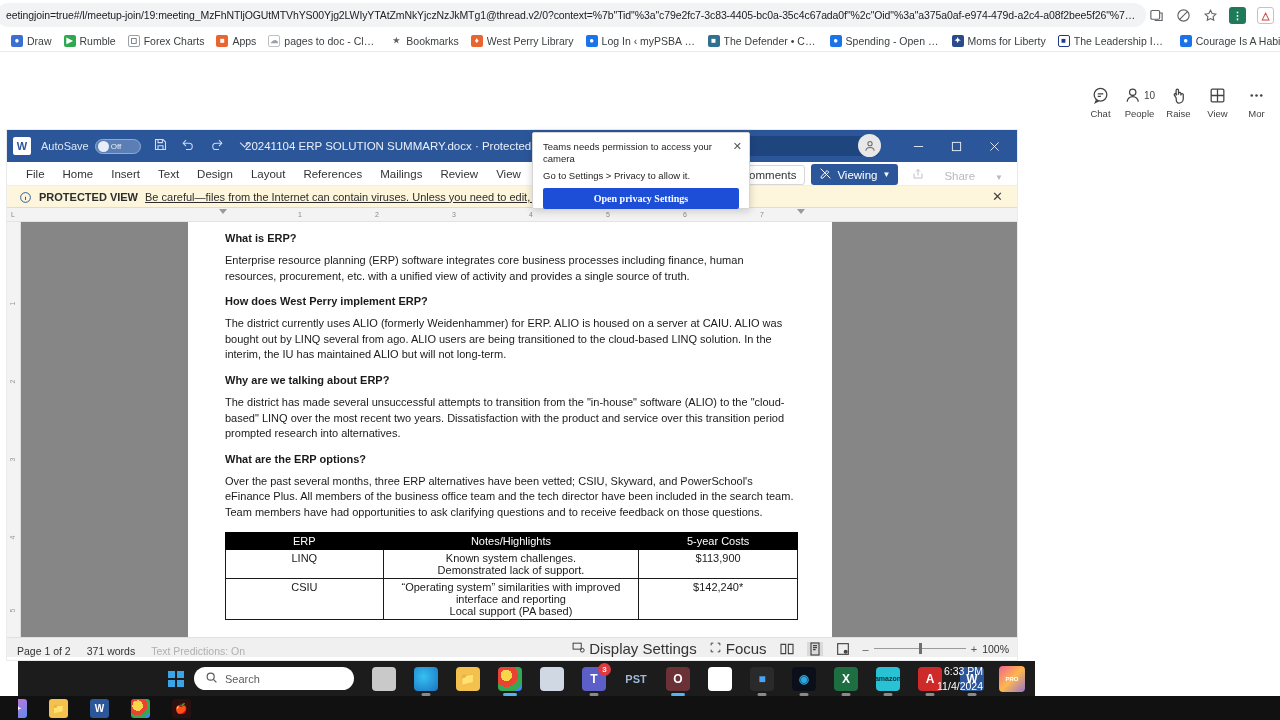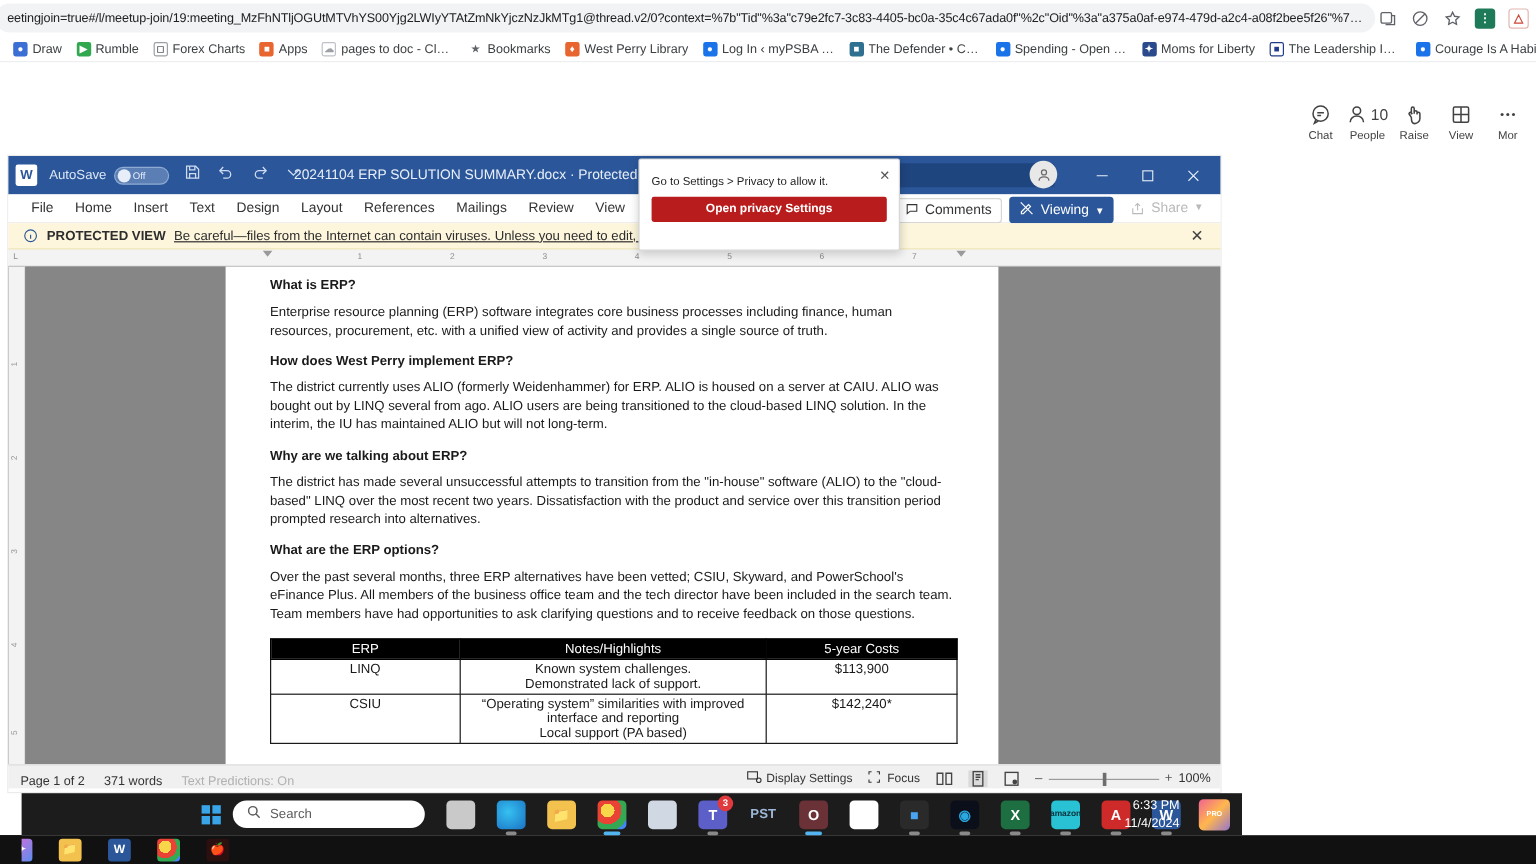--- a/index.html
+++ b/index.html
@@ -62,21 +62,21 @@
   .teams-toolbar {
     position: absolute; top: 32px; right: 4px;
     display: flex; align-items: flex-start; gap: 0px;
   }
   .tt-item {
     width: 39px; display: flex; flex-direction: column; align-items: center;
     gap: 2px; color: #424242;
   }
   .tt-ico { height: 22px; display: flex; align-items: center; justify-content: center; position: relative; }
   .tt-ico svg { width: 19px; height: 19px; }
-  .tt-badge { font-size: 13px; color: #424242; margin-left: 1px; }
+  .tt-badge { font-size: 10px; color: #424242; margin-left: 1px; }
   .tt-label { font-size: 9.5px; color: #424242; }
 
   
   .word-window {
     position: absolute; left: 25px; top: 130px; width: 1010px; height: 530px;
     background: #ffffff;
     box-shadow: 0 0 0 1px rgba(0,0,0,0.08);
   }
   .word-titlebar {
     height: 32px; background: #2b579a; display: flex; align-items: center;
@@ -124,21 +124,21 @@
     display: flex; align-items: center; gap: 5px; font-size: 11.5px; color: #333;
     padding: 2px 8px; border: 1px solid #d6d6d6; border-radius: 3px; background: #fff;
   }
   .btn-comments svg { width: 12px; height: 12px; }
   .btn-viewing {
     display: flex; align-items: center; gap: 5px; font-size: 11.5px; color: #ffffff;
     padding: 3px 8px; border-radius: 3px; background: #2b579a; white-space: nowrap;
   }
   .btn-viewing svg { width: 13px; height: 13px; }
   .btn-share {
-    display: flex; align-items: flex-start; gap: 5px; font-size: 11.5px; color: #b9b9b9;
+    display: flex; align-items: flex-end; gap: 20px; font-size: 11.5px; color: #b9b9b9;
     padding: 3px 8px; border-radius: 3px; white-space: nowrap;
   }
   .btn-share svg { width: 12px; height: 12px; }
   .caret { font-size: 8px; }
 
   .protected-bar {
     height: 22px; background: #fdf6dd; border-bottom: 1px solid #e8dfae;
     display: flex; align-items: center; padding-left: 12px; gap: 7px; position: relative;
   }
   .pv-icon { width: 13px; height: 13px; color: #2b579a; }
@@ -183,44 +183,44 @@
   .td-notes { width: 256px; }
   .td-cost { width: 159px; }
 
   .word-statusbar {
     height: 20px; background: #f0f0f0; display: flex; align-items: flex-end;
     padding-left: 10px; gap: 16px; position: relative; border-top: 1px solid #e0e0e0;
   }
   .sb-text { font-size: 10.5px; color: #333; white-space: nowrap; }
   .sb-dim { font-size: 10.5px; color: #b0b0b0; white-space: nowrap; }
   .sb-right { position: absolute; right: 8px; display: flex; align-items: center; gap: 12px; }
-  .sb-item { display: flex; align-items: center; gap: 4px; font-size: 10px; color: #333; }
+  .sb-item { display: flex; align-items: center; gap: 4px; font-size: 15px; color: #333; }
   .sb-item svg { width: 13px; height: 13px; }
   .view-btn { width: 16px; height: 14px; display: flex; align-items: center; justify-content: center; color: #444; }
   .view-btn.active { background: #dadada; }
   .zoom-wrap { display: flex; align-items: center; gap: 5px; }
   .zoom-slider { position: relative; width: 92px; height: 12px; display: flex; align-items: center; }
   .zoom-track { width: 92px; height: 1px; background: #9a9a9a; }
   .zoom-thumb { position: absolute; left: 45px; width: 3px; height: 11px; background: #6e6e6e; }
   .zoom-sign { font-size: 11px; color: #555; }
 
   
   .perm-popup {
     position: absolute; left: 532px; top: 132px; width: 218px; height: 77px;
     background: #ffffff; border: 1px solid #d6d6d6; border-radius: 2px;
     box-shadow: 0 2px 8px rgba(0,0,0,0.18); padding: 8px 10px 10px 10px;
     z-index: 50;
   }
   .perm-title { font-size: 9.5px; color: #242424; padding-right: 14px; line-height:1.25; }
   .perm-sub { font-size: 9.5px; color: #242424; margin-top: 5px; }
   .perm-close { position: absolute; right: 7px; top: 7px; font-size: 11px; color: #555; }
   .perm-btn {
-    margin-top: 7px; height: 21px; background: #b91c1c; color: #ffffff;
+    margin-top: 7px; height: 21px; background: #1d4ed8; color: #ffffff;
     display: flex; align-items: center; justify-content: center;
-    font-size: 10px; font-weight: bold; border-radius: 2px;
+    font-size: 10px; font-weight: bold; border-radius: 2px; font-family: Liberation Serif, serif;
   }
 
   
   .taskbar {
     position: absolute; left: 18px; top: 661px; width: 1017px; height: 35px;
     background: #1c1c1c; display: flex; align-items: center; z-index: 60;
   }
   .tb-center { position: absolute; left: 150px; display: flex; align-items: center; gap: 10px; }
   .win-logo { display: grid; grid-template-columns: 7px 7px; grid-template-rows: 7px 7px; gap: 2px; }
   .win-logo div { background: #39a5e8; }
@@ -616,20 +616,21 @@
               <span class="zoom-thumb"></span>
             </span>
             <span class="zoom-sign">+</span>
             <span class="sb-text">100%</span>
           </span>
         </div>
       </div>
     </div>
 
     <div class="perm-popup" style="left:532px; top:80px;">
+      <div class="perm-title">Teams needs permission to access your camera</div>
       <span class="perm-close">✕</span>
       <div class="perm-sub">Go to Settings &gt; Privacy to allow it.</div>
       <div class="perm-btn">Open privacy Settings</div>
     </div>
   </div>
 
   <div class="desktop-strip">
     <span class="ds-ico" style="background:linear-gradient(135deg,#e36bd4,#5b8def)">✦</span>
     <span class="ds-ico" style="background:#f2c14e;color:#8a6d1b">📁</span>
     <span class="ds-ico" style="background:#2b579a">W</span>

